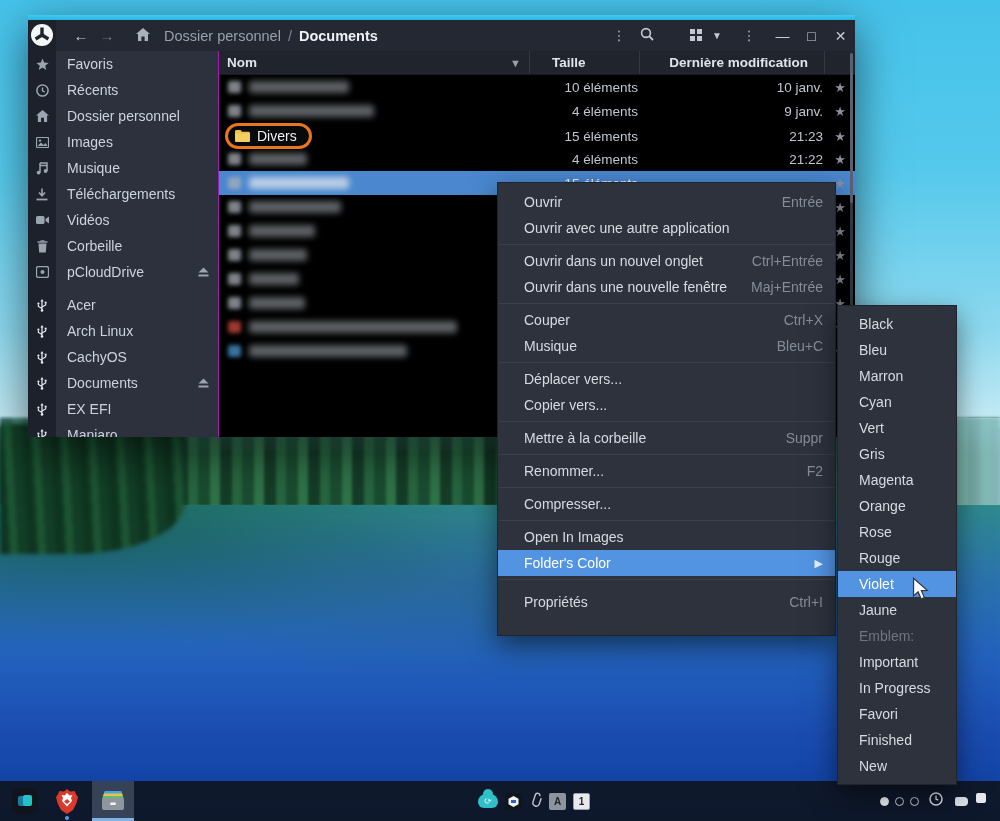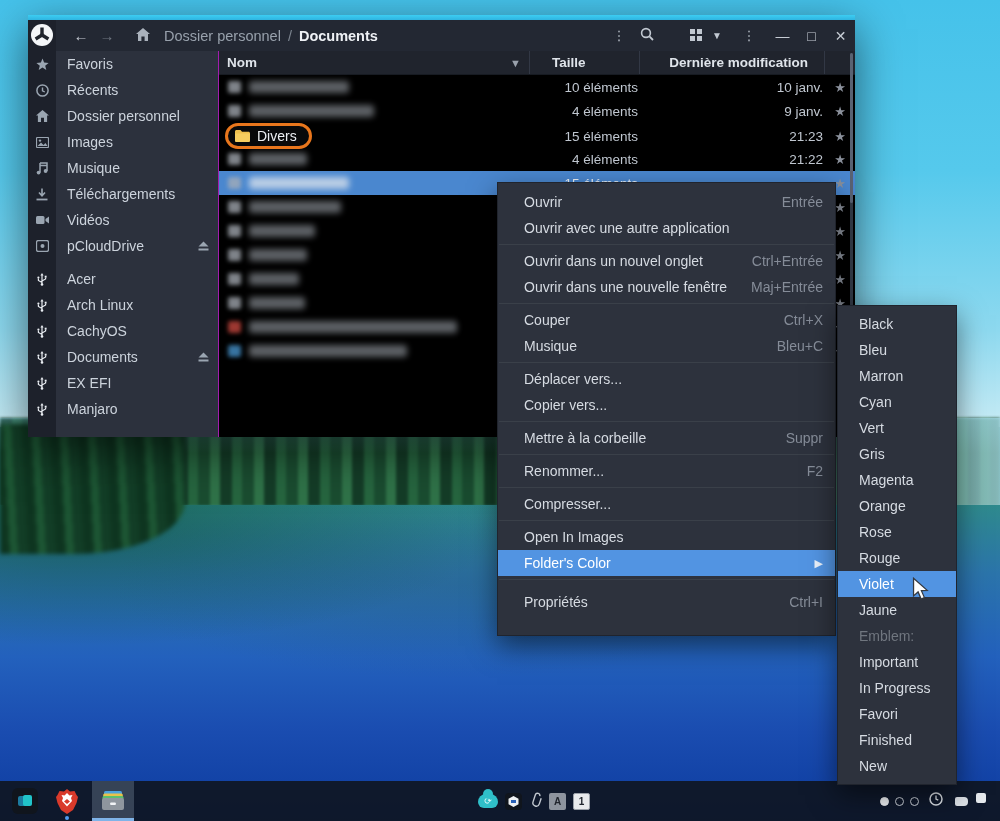--- a/index.html
+++ b/index.html
@@ -230,20 +230,30 @@
       <span class="sicon">
           <svg width="13" height="10" viewBox="0 0 13 10">
             <rect x="0" y="1" width="8.5" height="8" rx="1.5" fill="#9aa5b1"></rect>
             <path d="M9.5 4 L13 1.5 V8.5 L9.5 6 Z" fill="#9aa5b1"></path>
           </svg>
         </span>
       <span class="slabel">Vidéos</span>
     </div>
     <div class="srow">
       <span class="sicon">
+          <svg width="11" height="13" viewBox="0 0 11 13">
+            <path d="M0.5 2 H10.5" stroke="#9aa5b1" stroke-width="1.4"></path>
+            <path d="M3.5 1 H7.5" stroke="#9aa5b1" stroke-width="1.4"></path>
+            <path d="M1.5 3.5 H9.5 L8.8 12.5 H2.2 Z" fill="#9aa5b1"></path>
+          </svg>
+        </span>
+      <span class="slabel">Corbeille</span>
+    </div>
+    <div class="srow">
+      <span class="sicon">
           <svg width="13" height="12" viewBox="0 0 13 12">
             <rect x="0.5" y="0.5" width="12" height="11" rx="2" fill="none" stroke="#9aa5b1" stroke-width="1.3"></rect>
             <circle cx="6.5" cy="6" r="2" fill="#9aa5b1"></circle>
           </svg>
         </span>
       <span class="slabel">pCloudDrive</span>
       <span class="eject"><svg width="11" height="10" viewBox="0 0 11 10">
             <path d="M5.5 0.5 L10.5 5.5 H0.5 Z" fill="#9aa5b1"></path>
             <rect x="0.5" y="7.5" width="10" height="2" fill="#9aa5b1"></rect>
           </svg></span>

